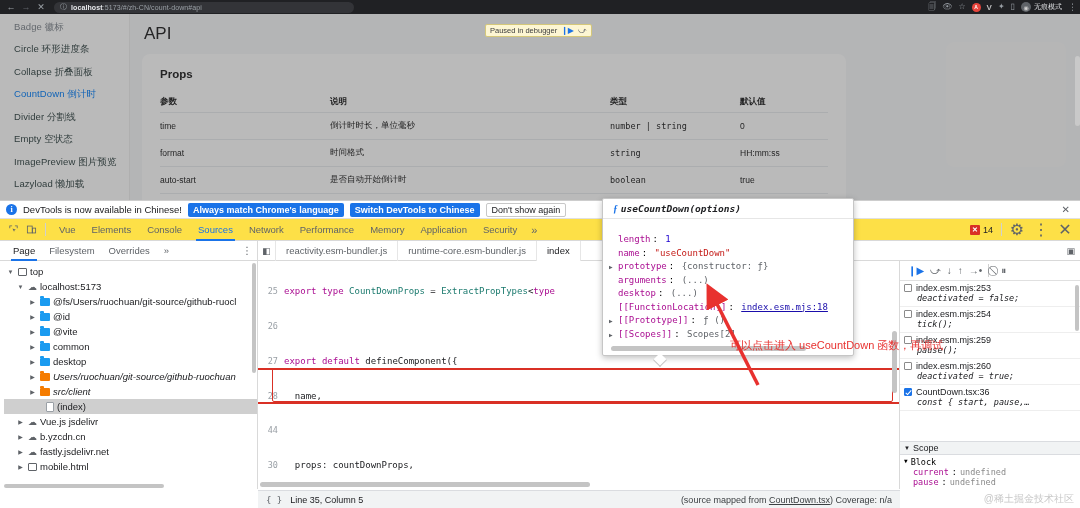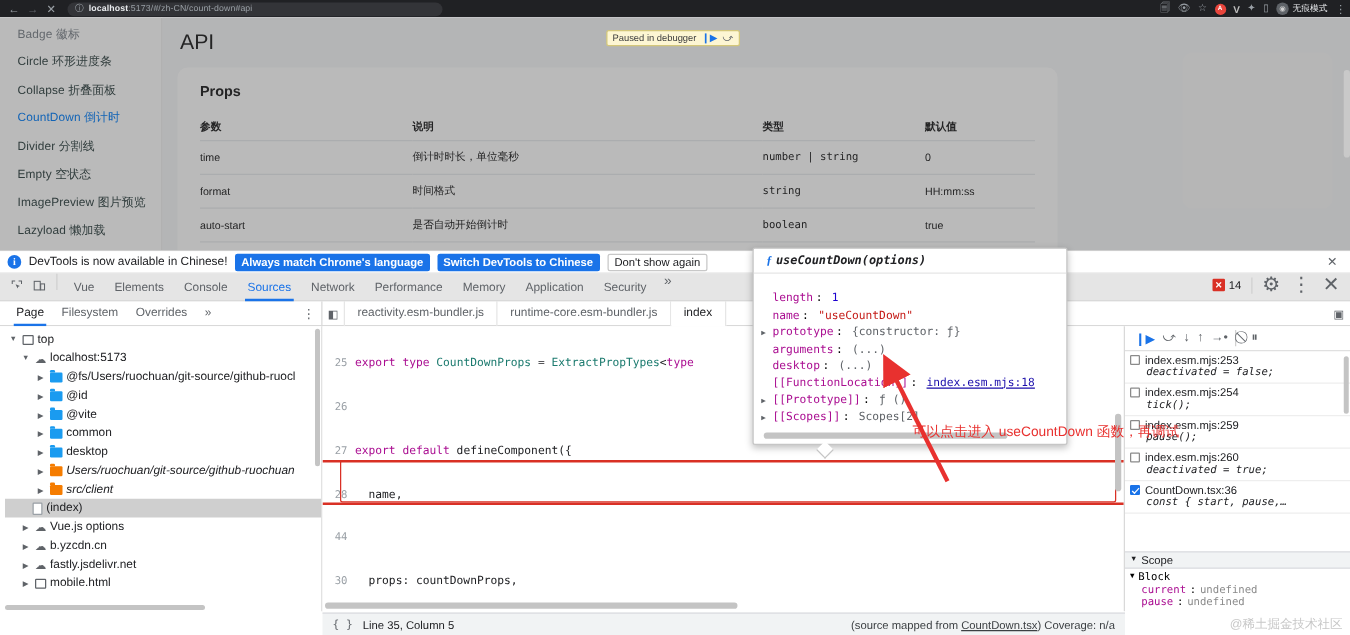--- a/index.html
+++ b/index.html
@@ -122,22 +122,22 @@
     white-space: nowrap;
   }
   .btn-plain {
     background: #fff; color: #202124; font-size: 9px; border: 1px solid #c8c8c8; border-radius: 2px;
     padding: 2px 5px; height: 14px; display:flex;align-items:center; white-space: nowrap;
   }
   .banner-close { margin-left: auto; color: #5f6368; font-size: 10px; padding-right: 4px;}
 
   
   .dt-tabs {
-    height: 22px; display: flex; align-items: flex-start; border-bottom: 1px solid #d9d9d9;
-    background: #e5e5e5; padding-left: 4px; position: relative;
+    height: 22px; display: flex; align-items: center; border-bottom: 1px solid #d9d9d9;
+    background: #fde047; padding-left: 4px; position: relative;
   }
   .dt-tool-ic { width: 18px; height: 18px; display:flex;align-items:center;justify-content:center; color:#5f6368; }
   .dt-sep { width:1px; height:13px; background:#d0d0d0; margin: 0 5px; }
   .dt-tab {
     font-size: 9.5px; color: #5f6368; padding: 0 8px; height: 22px;
     display:flex; align-items:center; position: relative;
   }
   .dt-tab.active { color: #1a73e8; }
   .dt-tab.active::after {
     content:''; position:absolute; left:6px; right:6px; bottom:0; height:2px; background:#1a73e8;
@@ -476,28 +476,28 @@
           <div class="tree-row" style="padding-left:24px">
             <span class="arrow">▶</span>
             <span class="fo orange"></span>
             <span class="tl ital">Users/ruochuan/git-source/github-ruochuan</span>
           </div>
           <div class="tree-row" style="padding-left:24px">
             <span class="arrow">▶</span>
             <span class="fo orange"></span>
             <span class="tl ital">src/client</span>
           </div>
-          <div class="tree-row selected" style="padding-left:22px">
+          <div class="tree-row selected" style="padding-left:42px">
             <span class="doc"></span>
             <span class="tl">(index)</span>
           </div>
           <div class="tree-row" style="padding-left:12px">
             <span class="arrow">▶</span>
             <span class="tw-cloud">☁</span>
-            <span class="tl">Vue.js options</span>
+            <span class="tl">Vue.js jsdelivr</span>
           </div>
           <div class="tree-row" style="padding-left:12px">
             <span class="arrow">▶</span>
             <span class="tw-cloud">☁</span>
             <span class="tl">b.yzcdn.cn</span>
           </div>
           <div class="tree-row" style="padding-left:12px">
             <span class="arrow">▶</span>
             <span class="tw-cloud">☁</span>
             <span class="tl">fastly.jsdelivr.net</span>

